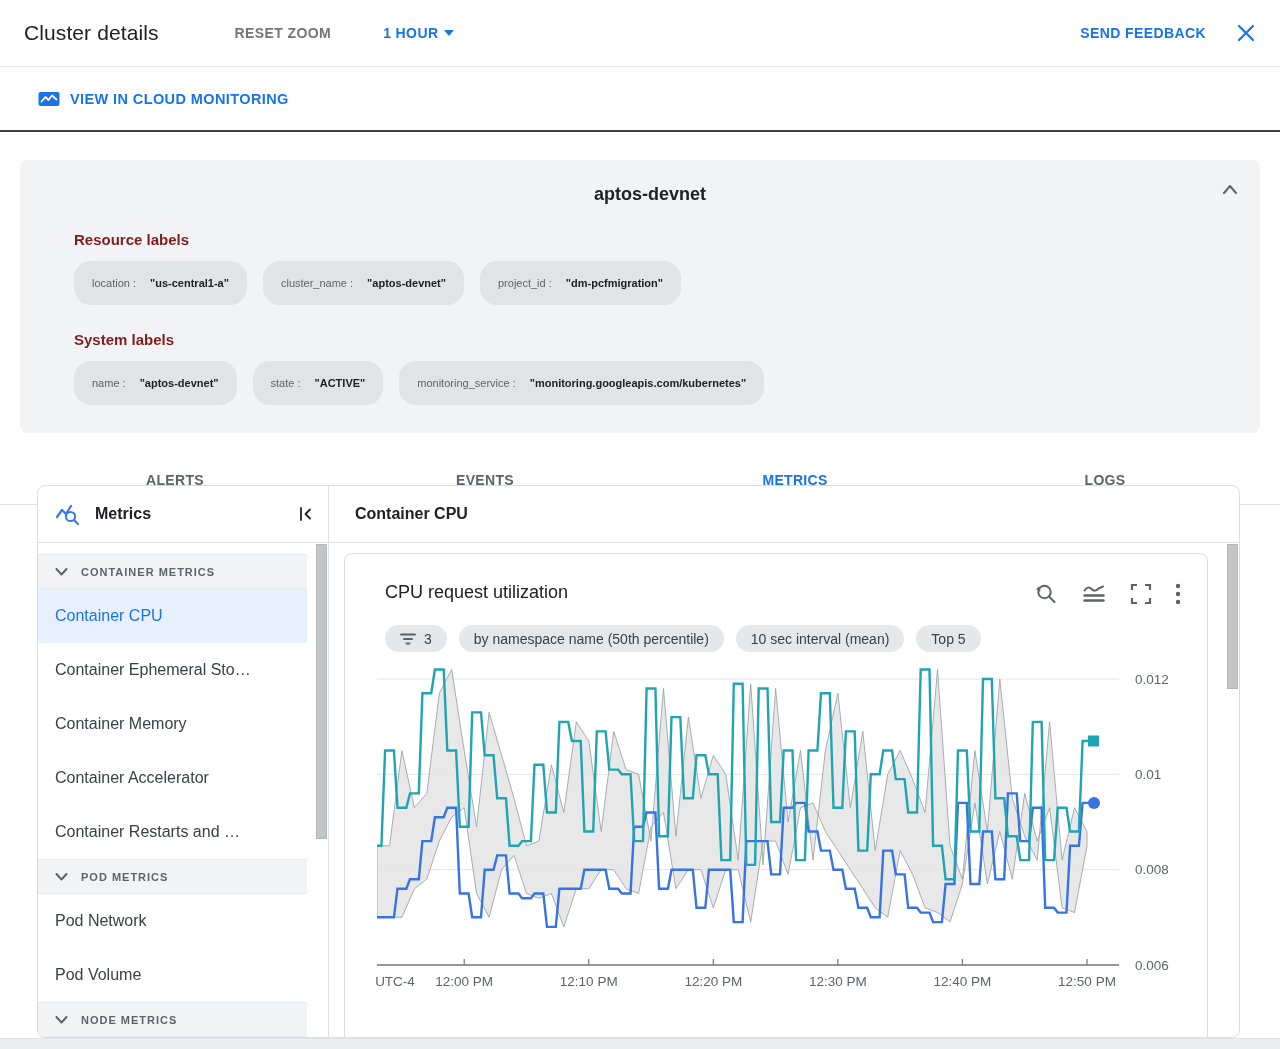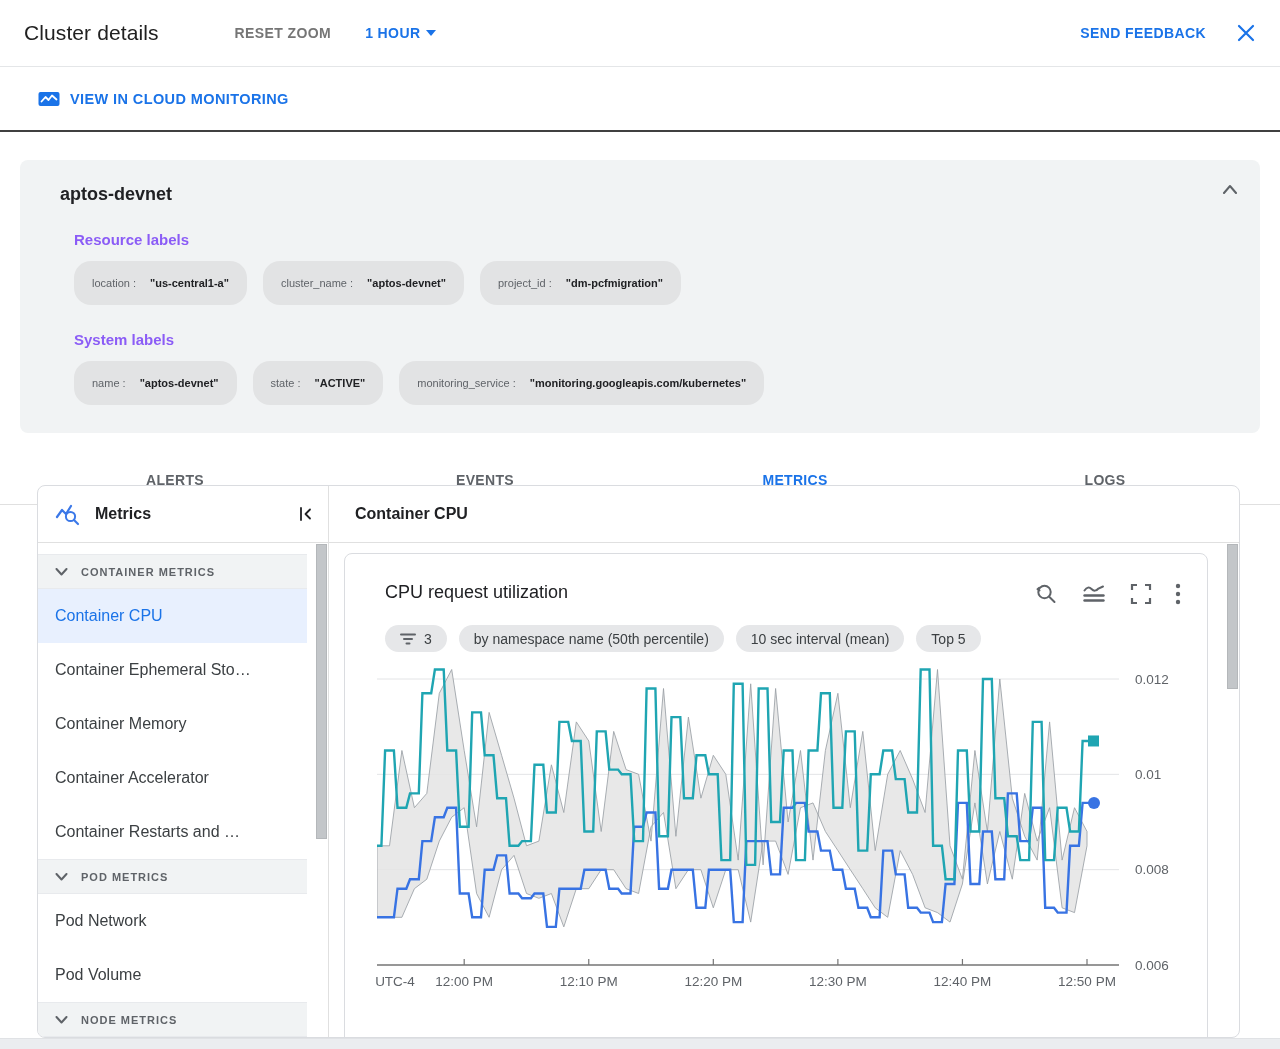--- a/index.html
+++ b/index.html
@@ -7,35 +7,35 @@
               font-family:"Liberation Sans","DejaVu Sans",sans-serif; color:#202124; }
   .page { position:relative; width:1280px; height:1049px; }
 
   
   .topbar { height:67px; display:flex; align-items:center; padding:0 24px; border-bottom:1px solid #e4e6e8; background:#fff; }
   .topbar h1 { font-size:21px; font-weight:500; color:#212121; letter-spacing:.1px; }
   .txtbtn { background:none; border:none; cursor:pointer; font-family:inherit; font-size:14px; font-weight:700; letter-spacing:.4px; }
   .gray  { color:#757575; }
   .blue  { color:#1a73e8; }
   .reset-zoom { margin-left:76px; }
-  .timerange { margin-left:34px; display:flex; align-items:center; gap:6px; }
+  .timerange { margin-left:52px; display:flex; align-items:center; gap:6px; }
   .spacer { flex:1; }
   .iconbtn { background:none; border:none; cursor:pointer; display:flex; align-items:center; justify-content:center; }
   .closebtn { margin-left:30px; }
 
   
   .monitorbar { height:65px; display:flex; align-items:center; padding-left:38px; border-bottom:2px solid #404040; }
   .monitorlink { display:flex; align-items:center; gap:10px; color:#1a73e8; font-size:14.5px; font-weight:700; letter-spacing:.4px; text-decoration:none; cursor:pointer; }
 
   
   .cluster-card { margin:28px 20px 0 20px; background:#f1f3f4; border-radius:8px; padding:24px 20px 28px 20px; position:relative; }
-  .card-head { display:flex; align-items:center; }
+  .card-head { display:flex; align-items:center;justify-content:center; }
   .card-head h2 { font-size:18px; font-weight:700; color:#202124; margin-left:20px; }
   .card-collapse { position:absolute; right:22px; top:24px; color:#5f6368; }
-  .labels-heading { font-size:15px; font-weight:700; color:#8b5cf6; margin:26px 0 13px 34px; }
+  .labels-heading { font-size:15px; font-weight:700; color:#7f1d1d; margin:26px 0 13px 34px; }
   .chips { display:flex; gap:16px; margin-left:34px; flex-wrap:wrap; }
   .kv-chip { background:#e2e3e4; border-radius:17px; padding:16px 18px; font-size:11px; display:flex; gap:14px; white-space:nowrap; cursor:default; }
   .kv-chip .k { color:#5f6368; }
   .kv-chip .v { color:#202124; font-weight:700; }
 
   
   .tabs-wrap { margin-top:24px; border-bottom:1px solid #e0e0e0; }
   .tabs { display:flex; margin:0 20px; }
   .tab { flex:1; text-align:center; padding:15px 0 16px 0; font-size:14px; font-weight:700; letter-spacing:.3px; color:#5f6368; cursor:pointer; position:relative; }
   .tab.active { color:#1a73e8; }

